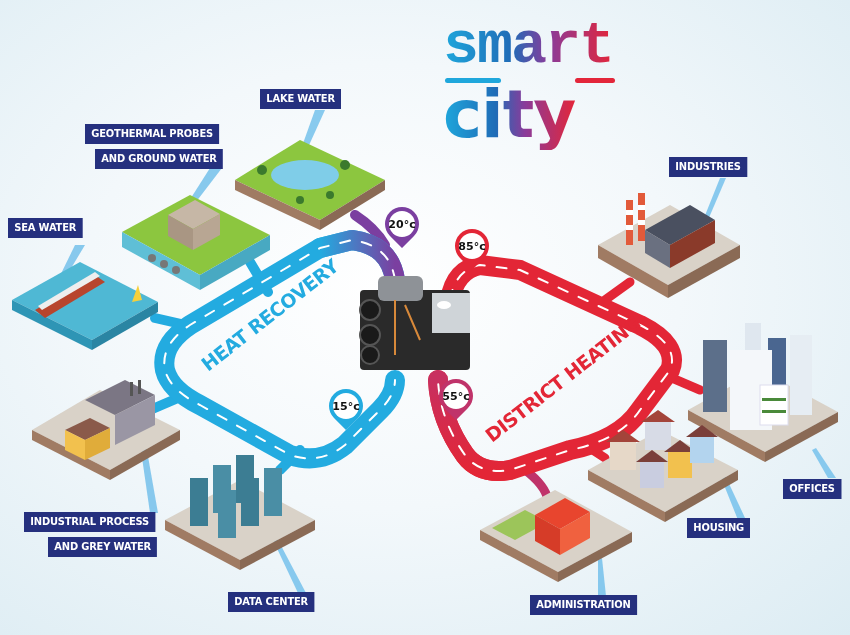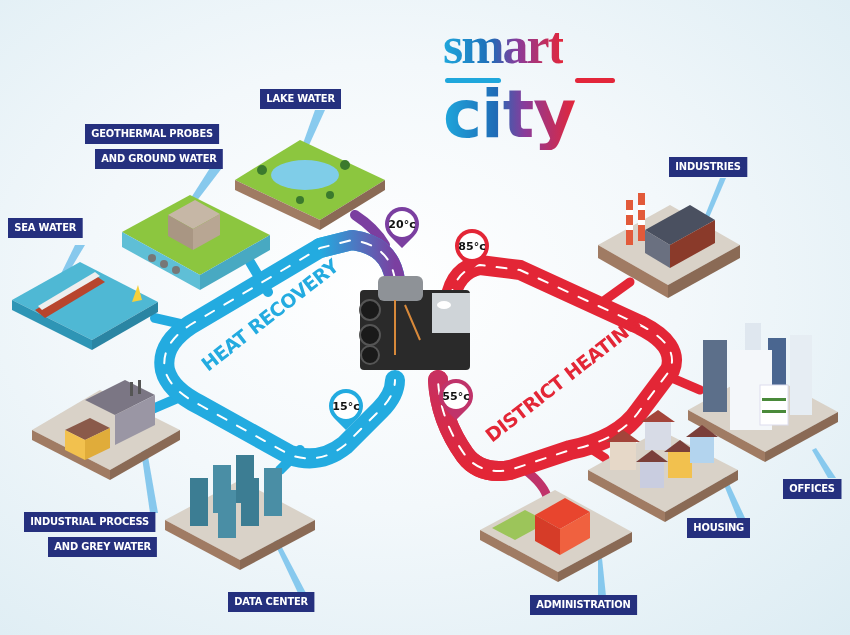--- a/index.html
+++ b/index.html
@@ -22,21 +22,21 @@
     line-height:14px;
     white-space:nowrap;
     transform: scaleX(0.9);
     transform-origin: left top;
   }
   .logo {
     position:absolute; left:443px; top:18px; width:180px; height:150px;
   }
   .logo-line1 {
     position:absolute; left:0; top:0;
-    font-family:Liberation Serif, serif; font-weight:bold; font-size:52px;
+    font-family:Liberation Mono, monospace; font-weight:bold; font-size:60px;
     letter-spacing:-2px; line-height:56px;
     background: linear-gradient(90deg,#1fa7dc 0%,#1f6cb7 40%,#8a3b9a 62%,#e3263a 100%);
     -webkit-background-clip:text; background-clip:text; color:transparent;
   }
   .logo-line2 {
     position:absolute; left:0; top:62px;
     font-family:"DejaVu Sans", sans-serif; font-weight:bold; font-size:66px;
     letter-spacing:-1px; line-height:70px;
     background: linear-gradient(90deg,#1fa7dc 0%,#1f6cb7 40%,#8a3b9a 62%,#e3263a 100%);
     -webkit-background-clip:text; background-clip:text; color:transparent;

